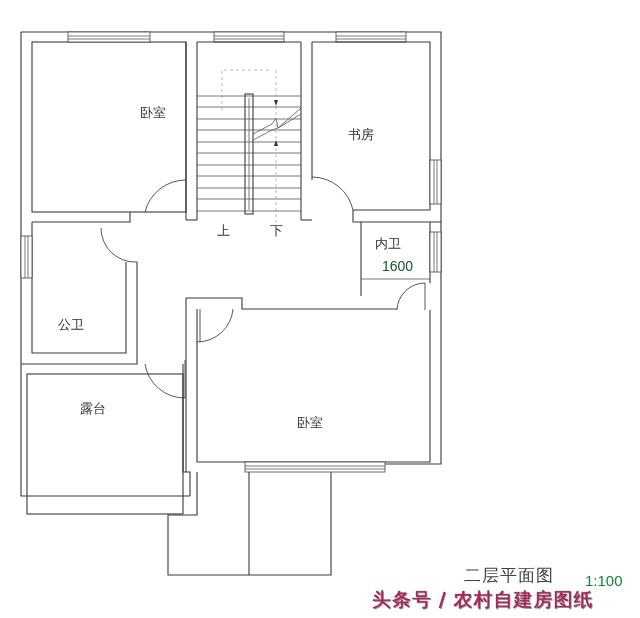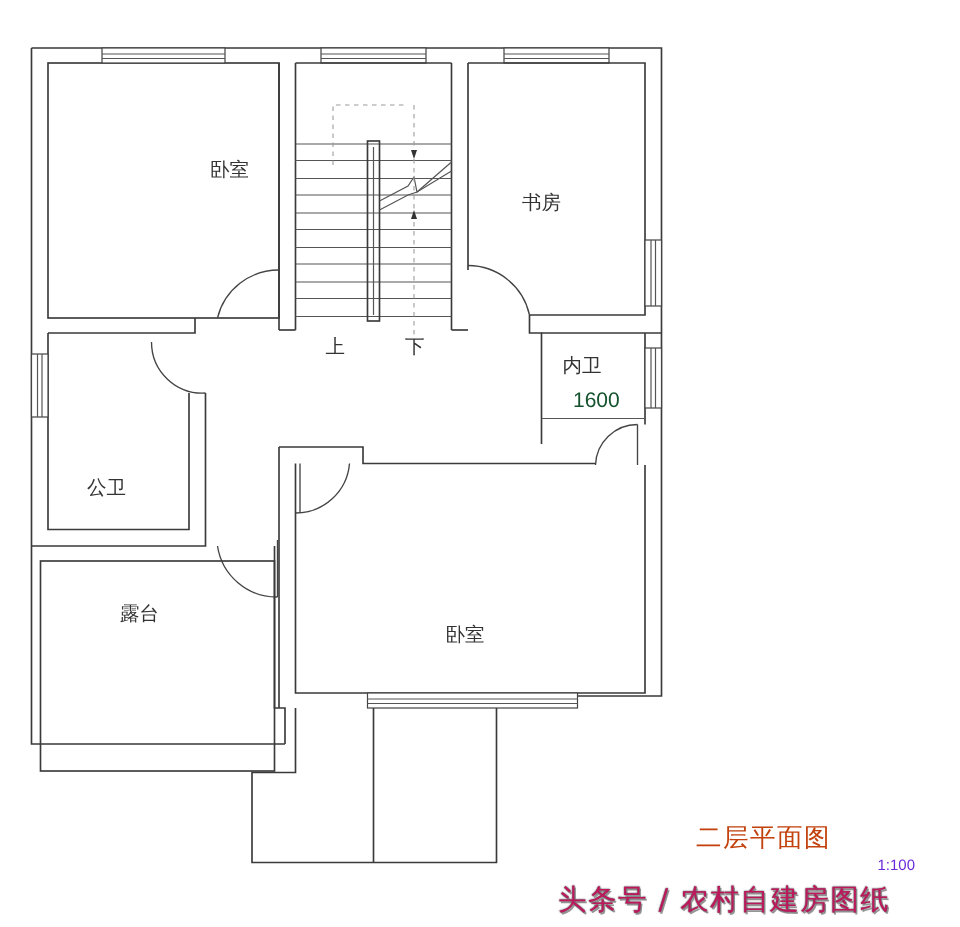--- a/index.html
+++ b/index.html
@@ -5,22 +5,22 @@
   html, body { margin: 0; padding: 0; background: #ffffff; }
   body { width: 640px; height: 618px; position: relative; overflow: hidden; font-family: "DejaVu Sans", sans-serif; }
   svg { position: absolute; left: 0; top: 0; }
   .wall { fill: none; stroke: #3a3a3a; stroke-width: 1.1; }
   .thin { fill: none; stroke: #555; stroke-width: 0.8; }
   .dash { fill: none; stroke: #999; stroke-width: 0.7; stroke-dasharray: 3 3; }
   .win { fill: #fff; stroke: #444; stroke-width: 0.8; }
   .door { fill: none; stroke: #444; stroke-width: 0.9; }
   .label { position: absolute; font-family: Liberation Sans, sans-serif; font-size: 13px; color: #333; white-space: nowrap; }
   .dim { position: absolute; font-family: "Liberation Sans", sans-serif; font-size: 14px; color: #14532d; }
-  .caption { position: absolute; left: 464px; top: 547px; font-family: "DejaVu Sans", sans-serif; font-size: 17px; color: #c2410c; letter-spacing: 1px; }
-  .scale { position: absolute; left: 585px; top: 572px; font-family: "Liberation Sans", sans-serif; font-size: 10px; color: #6d28d9; }
+  .caption { position: absolute; left: 464px; top: 564px; font-family: "DejaVu Sans", sans-serif; font-size: 17px; color: #404040; letter-spacing: 1px; }
+  .scale { position: absolute; left: 585px; top: 572px; font-family: "Liberation Sans", sans-serif; font-size: 15px; color: #15803d; }
   .watermark { position: absolute; left: 372px; top: 587px; font-family: "DejaVu Sans", sans-serif; font-size: 19px; color: #be185d; text-shadow: 0 0 1px #666, 0 0 1px #666, 1px 1px 0 #999; letter-spacing: 1px; }
 </style>
 </head>
 <body>
 
 <svg width="640" height="618" viewBox="0 0 640 618">
 
   <g>
     <polyline class="wall" points="21,32 441,32 441,464 331,464"></polyline>
     <polyline class="wall" points="21,32 21,496 190,496"></polyline>

